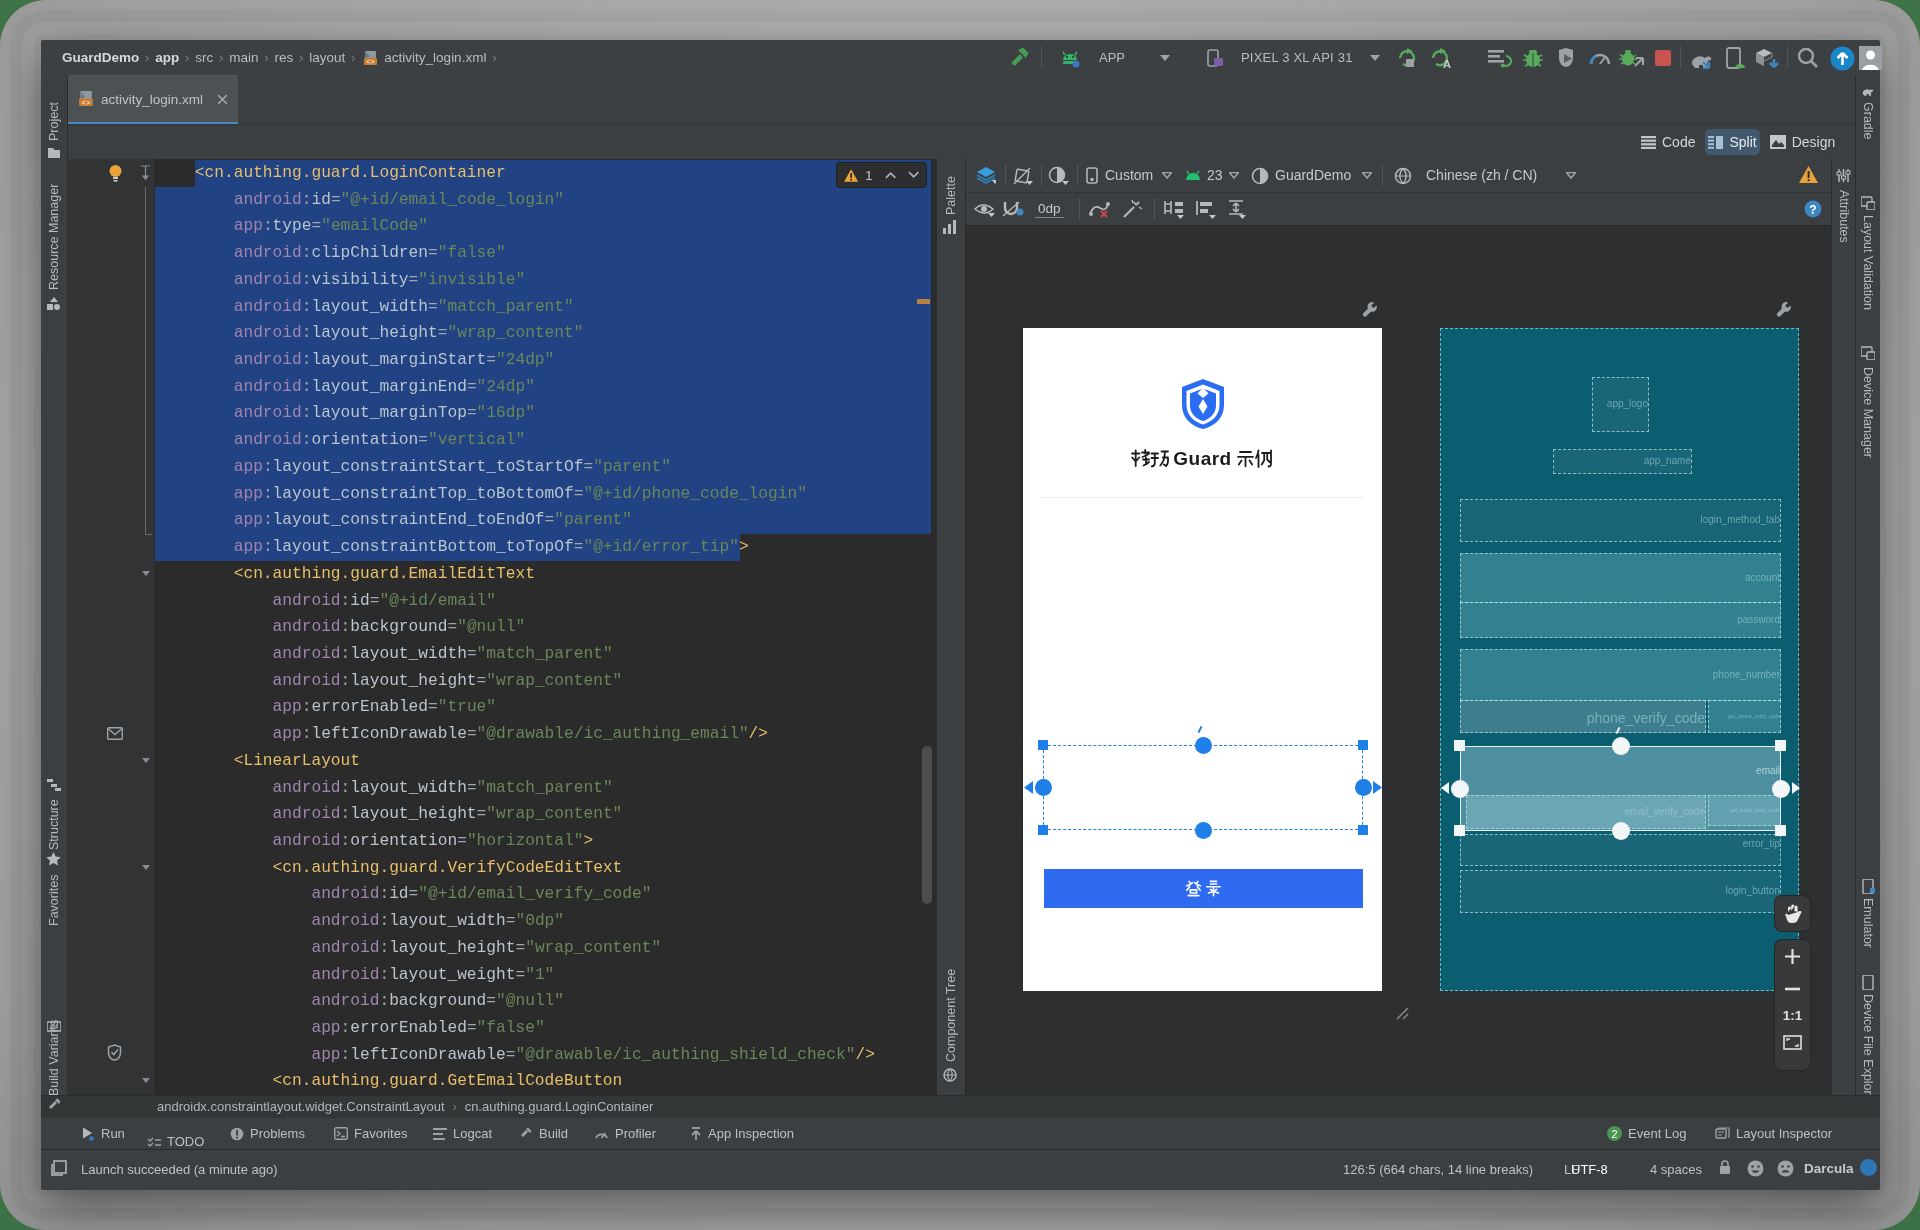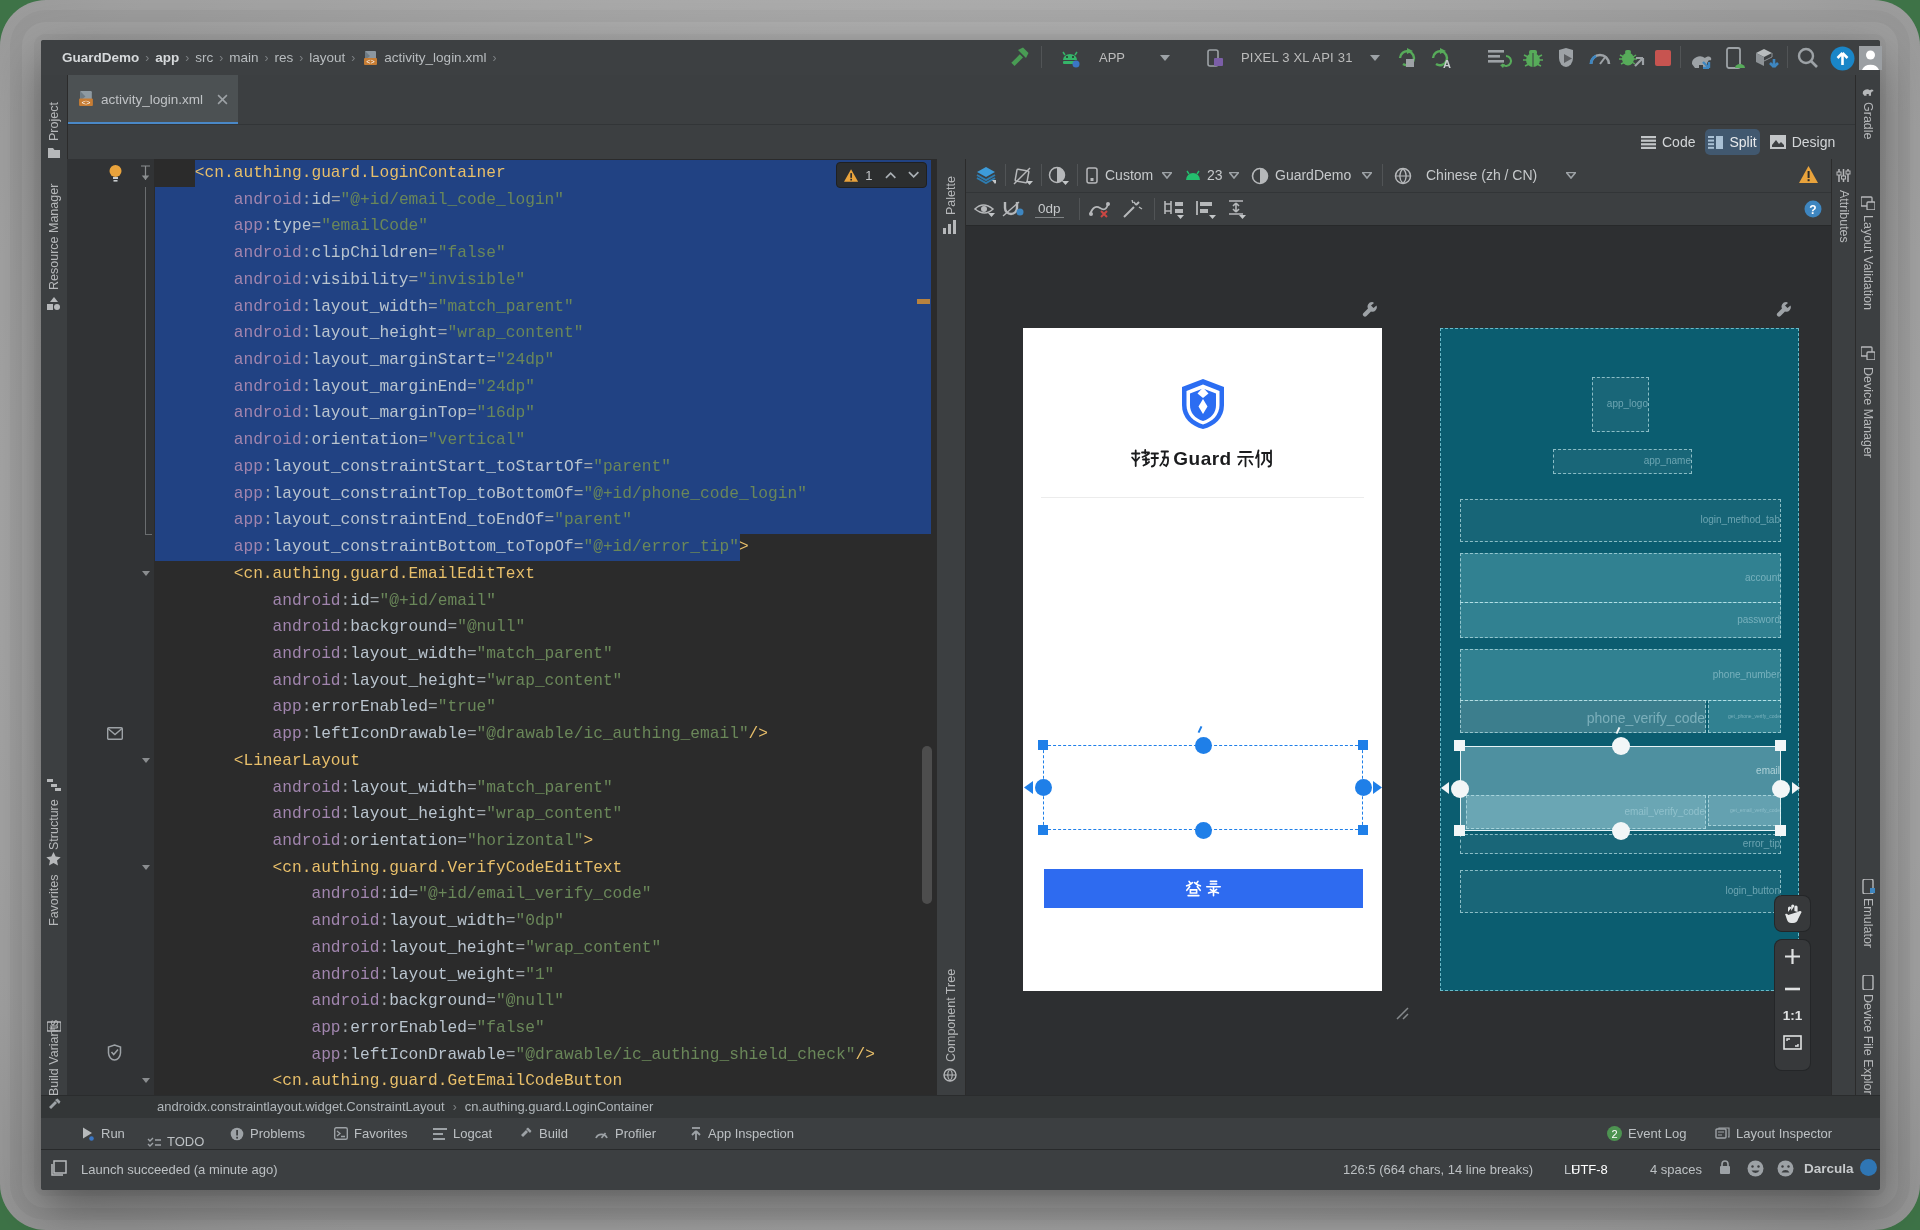--- a/index.html
+++ b/index.html
@@ -532,21 +532,21 @@
       </div>
       <div class="abs" style="left:19px;top:417px;width:321px;height:85px;background:rgba(190,230,238,0.38);border:1px solid #e8f4f6">
         <div class="blabel" style="top:18px;font-size:10px;color:rgba(235,250,252,.6)">email</div>
       </div>
       <div class="bx" style="left:25px;top:466px;width:240px;height:34px;background:rgba(190,230,238,0.25)">
         <div class="blabel" style="top:10px;font-size:10px">email_verify_code</div>
       </div>
       <div class="bx" style="left:267px;top:466px;width:73px;height:31px;background:rgba(190,230,238,0.2)">
         <div class="blabel" style="top:11px;font-size:5px">get_email_verify_code</div>
       </div>
-      <div class="bx" style="left:19px;top:505px;width:321px;height:20px;background:rgba(255,255,255,0.06)">
+      <div class="bx" style="left:19px;top:505px;width:321px;height:32px;background:rgba(255,255,255,0.06)">
         <div class="blabel" style="top:3px;font-size:10px">error_tip</div>
       </div>
       <div class="bx" style="left:19px;top:541px;width:321px;height:43px;background:rgba(255,255,255,0.06)">
         <div class="blabel" style="top:14px;font-size:10px">login_button</div>
       </div>
       <div class="abs" style="left:13px;top:411px;width:11px;height:11px;background:#f2f6f7"></div>
       <div class="abs" style="left:334px;top:411px;width:11px;height:11px;background:#f2f6f7"></div>
       <div class="abs" style="left:13px;top:496px;width:11px;height:11px;background:#f2f6f7"></div>
       <div class="abs" style="left:334px;top:496px;width:11px;height:11px;background:#f2f6f7"></div>
       <div class="abs" style="left:171px;top:408px;width:18px;height:18px;border-radius:50%;background:#f2f6f7"></div>

